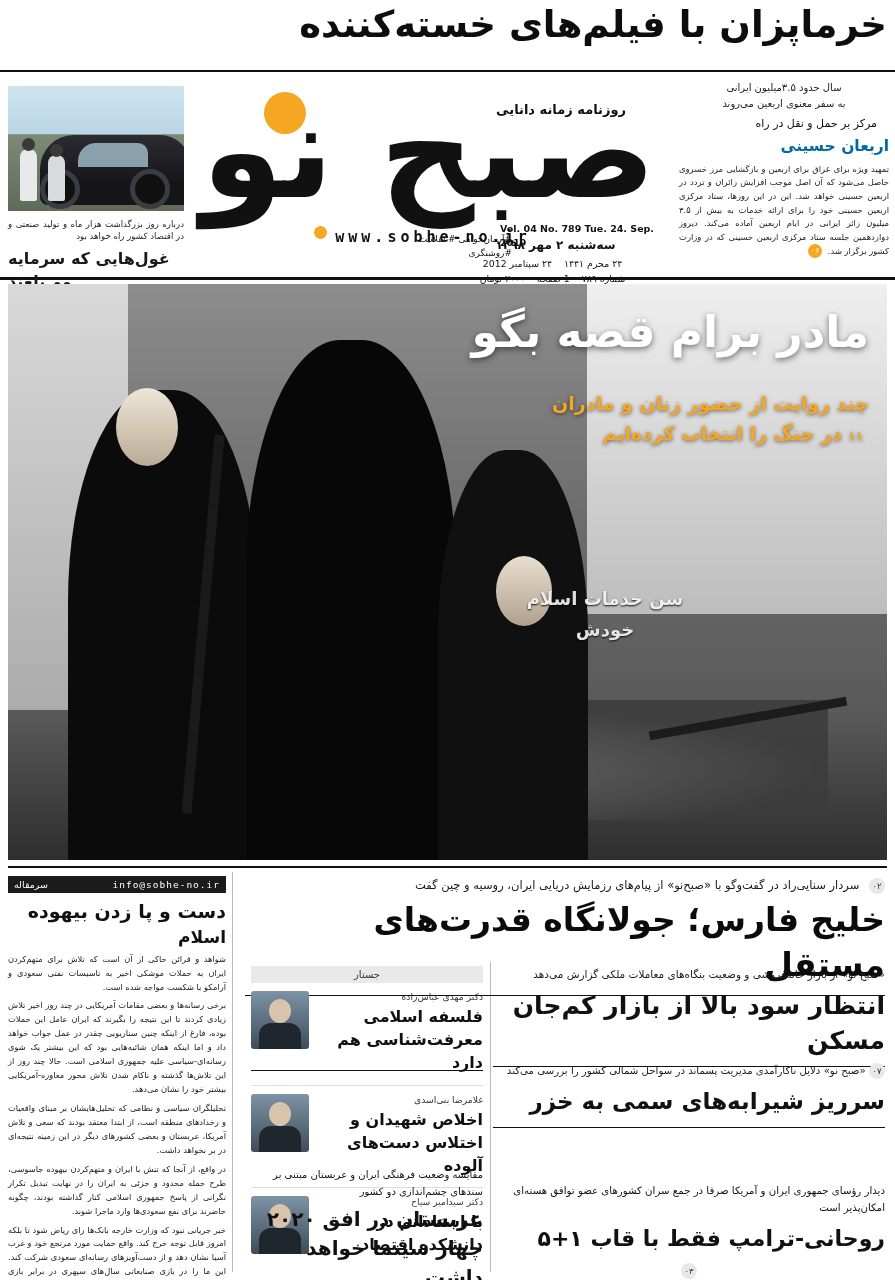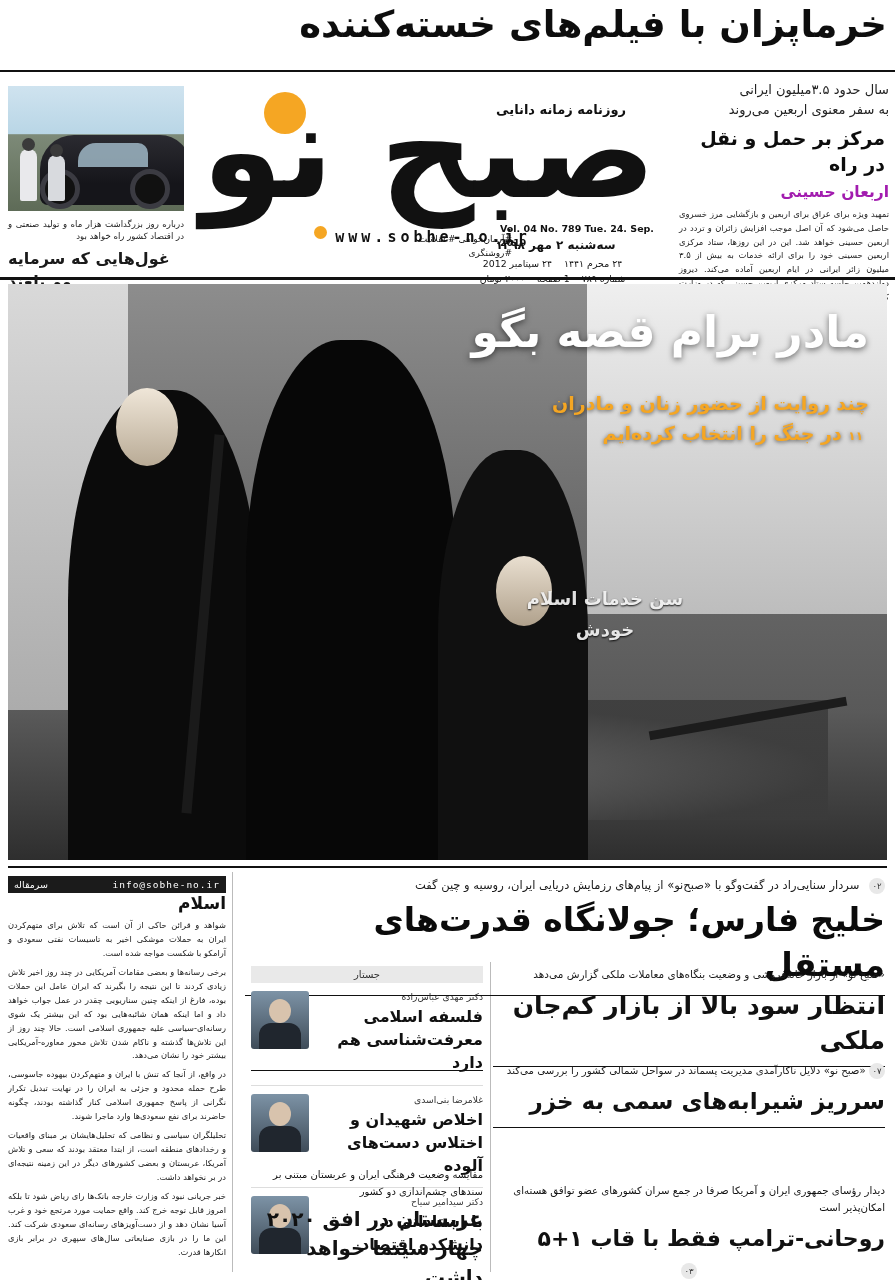--- a/index.html
+++ b/index.html
@@ -117,26 +117,26 @@
   }
   .mast-meta2 .row{display:block;}
   .mast-date{
     position:absolute;left:448px;top:166px;width:215px;text-align:center;
     font-size:12px;font-weight:bold;direction:rtl;
   }
 
   .mast-right{
     position:absolute;right:6px;top:8px;width:210px;direction:rtl;text-align:right;
   }
-  .mast-right .tiny{font-size:13px;line-height:1.55;color:#222;}
+  .mast-right .tiny{font-size:10px;line-height:1.55;color:#222;text-align:center;}
   .mast-right .hl{
-    font-size:19px;font-weight:bold;line-height:1.35;margin:6px 4px 4px;color:#0d0d0d;
+    font-size:11px;font-weight:normal;line-height:1.35;margin:6px 12px 4px;color:#0d0d0d;
   }
   .mast-right .hl2{
-    font-size:15.5px;font-weight:bold;line-height:1.35;margin:0 0 6px;color:#a21caf;
+    font-size:15.5px;font-weight:bold;line-height:1.35;margin:0 0 6px;color:#0369a1;
   }
   .mast-right .body{font-size:8.4px;line-height:1.62;text-align:justify;color:#1b1b1b;}
   .mini-badge{
     display:inline-block;background:#f5a623;color:#fff;border-radius:50%;
     width:14px;height:14px;line-height:14px;text-align:center;font-size:8px;
     vertical-align:middle;margin-right:3px;
   }
 
   
   .hero{
@@ -402,21 +402,21 @@
       <div class="kicker">
         <span class="pg">۰۲</span>
         <span>سردار سنایی‌راد در گفت‌وگو با «صبح‌نو» از پیام‌های رزمایش دریایی ایران، روسیه و چین گفت</span>
       </div>
       <div class="h1">خلیج فارس؛ جولانگاه قدرت‌های مستقل</div>
       <div class="hr-thin"></div>
     </div>
 
     <div class="bsec2">
       <div class="sub">«صبح نو» از بازار خانه‌فروشی و وضعیت بنگاه‌های معاملات ملکی گزارش می‌دهد</div>
-      <div class="h2">انتظار سود بالا از بازار کم‌جان ملکی</div>
+      <div class="h2">انتظار سود بالا از بازار کم‌جان مسکن</div>
       <div class="hr-thin"></div>
     </div>
 
     <div class="bsec3">
       <div class="sub">
         <span class="pgdot">۰۷</span>
         <span>«صبح نو» دلایل ناکارآمدی مدیریت پسماند در سواحل شمالی کشور را بررسی می‌کند</span>
       </div>
       <div class="h2">سرریز شیرابه‌های سمی به خزر</div>
       <div class="hr-thin"></div>
@@ -482,25 +482,26 @@
       <div style="font-size:10px;line-height:1.7;">مقایسه وضعیت فرهنگی ایران و عربستان مبتنی بر سندهای چشم‌اندازی دو کشور</div>
       <div style="font-size:20px;font-weight:bold;line-height:1.45;margin-top:5px;">عربستان در افق ۲۰۲۰ چهار سینما خواهد داشت</div>
 
     </div>
 
     <div class="edit">
       <div class="edit-bar">
         <span>info@sobhe-no.ir</span>
         <span class="lbl">سرمقاله</span>
       </div>
+      <div class="h">دست و پا زدن بیهوده</div>
       <div class="h2">اسلام</div>
       <div class="body">
         <p>شواهد و قرائن حاکی از آن است که تلاش برای متهم‌کردن ایران به حملات موشکی اخیر به تاسیسات نفتی سعودی و آرامکو با شکست مواجه شده است.</p>
         <p>برخی رسانه‌ها و بعضی مقامات آمریکایی در چند روز اخیر تلاش زیادی کردند تا این نتیجه را بگیرند که ایران عامل این حملات بوده، فارغ از اینکه چنین سناریویی چقدر در عمل جواب خواهد داد و اما اینکه همان شائبه‌هایی بود که این بیشتر یک شوی رسانه‌ای-سیاسی علیه جمهوری اسلامی است. حالا چند روز از این تلاش‌ها گذشته و ناکام شدن تلاش محور معاوره-آمریکایی بیشتر خود را نشان می‌دهد.</p>
+        <p>تحلیلگران سیاسی و نظامی که تحلیل‌هایشان بر مبنای واقعیات و رخدادهای منطقه است، از ابتدا معتقد بودند که سعی و تلاش آمریکا، عربستان و بعضی کشورهای دیگر در این زمینه نتیجه‌ای در بر نخواهد داشت.</p>
         <p>در واقع، از آنجا که تنش با ایران و متهم‌کردن بیهوده جاسوسی، طرح حمله محدود و جزئی به ایران را در نهایت تبدیل تکرار نگرانی از پاسخ جمهوری اسلامی کنار گذاشته بودند، چگونه حاضرند برای نفع سعودی‌ها وارد ماجرا شوند.</p>
-        <p>تحلیلگران سیاسی و نظامی که تحلیل‌هایشان بر مبنای واقعیات و رخدادهای منطقه است، از ابتدا معتقد بودند که سعی و تلاش آمریکا، عربستان و بعضی کشورهای دیگر در این زمینه نتیجه‌ای در بر نخواهد داشت.</p>
         <p>خبر جریانی نبود که وزارت خارجه بانک‌ها رای ریاض شود تا بلکه امروز قابل توجه خرج کند. واقع حمایت مورد مرتجع خود و غرب آسیا نشان دهد و از دست‌آویزهای رسانه‌ای سعودی شرکت کند. این ما را در بازی صنایعاتی سال‌های سپهری در برابر بازی انکارها قدرت.</p>
         <p></p>
       </div>
     </div>
 
   </div>
 </div>
 
 </body></html>

